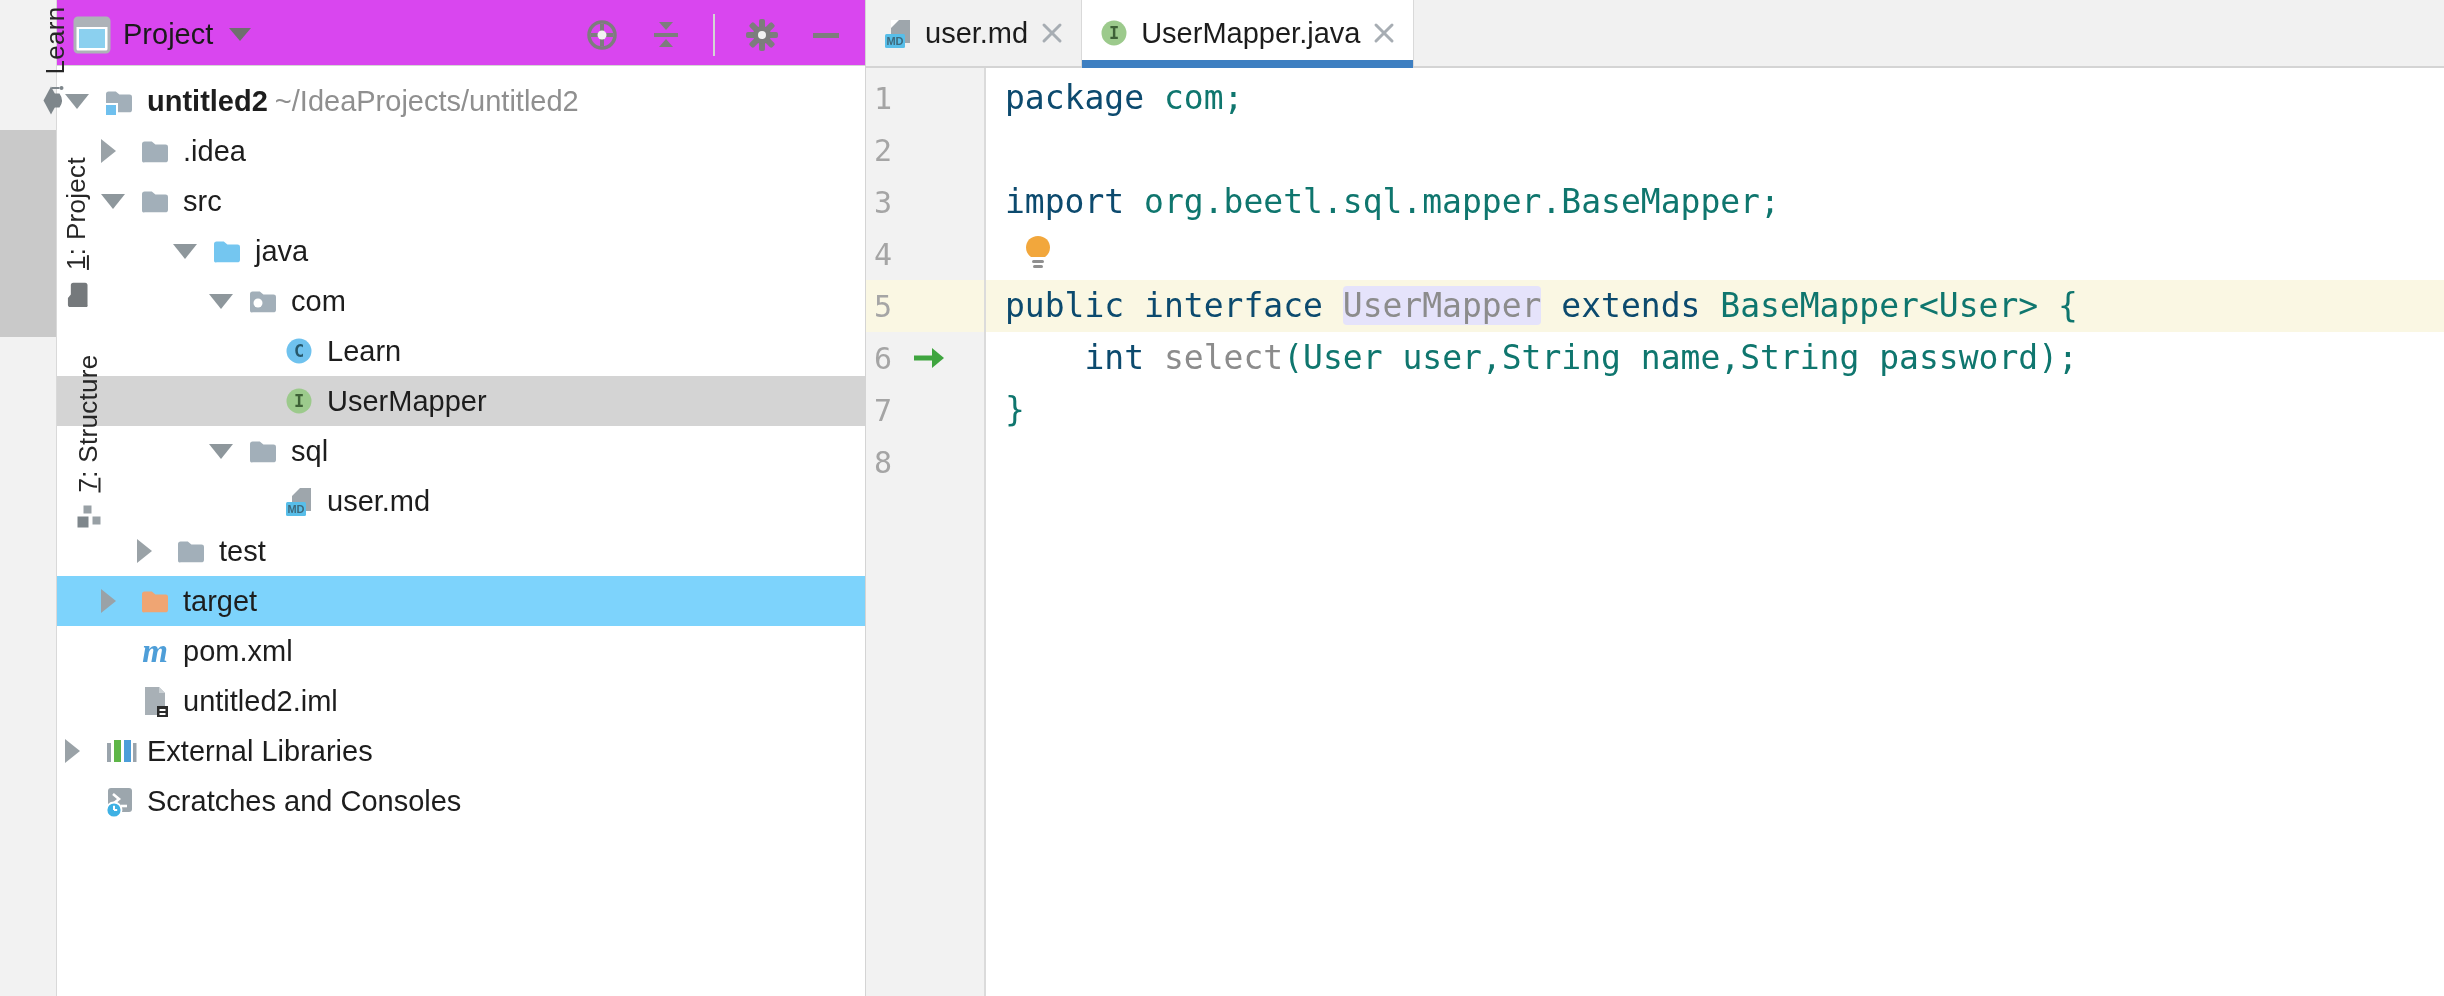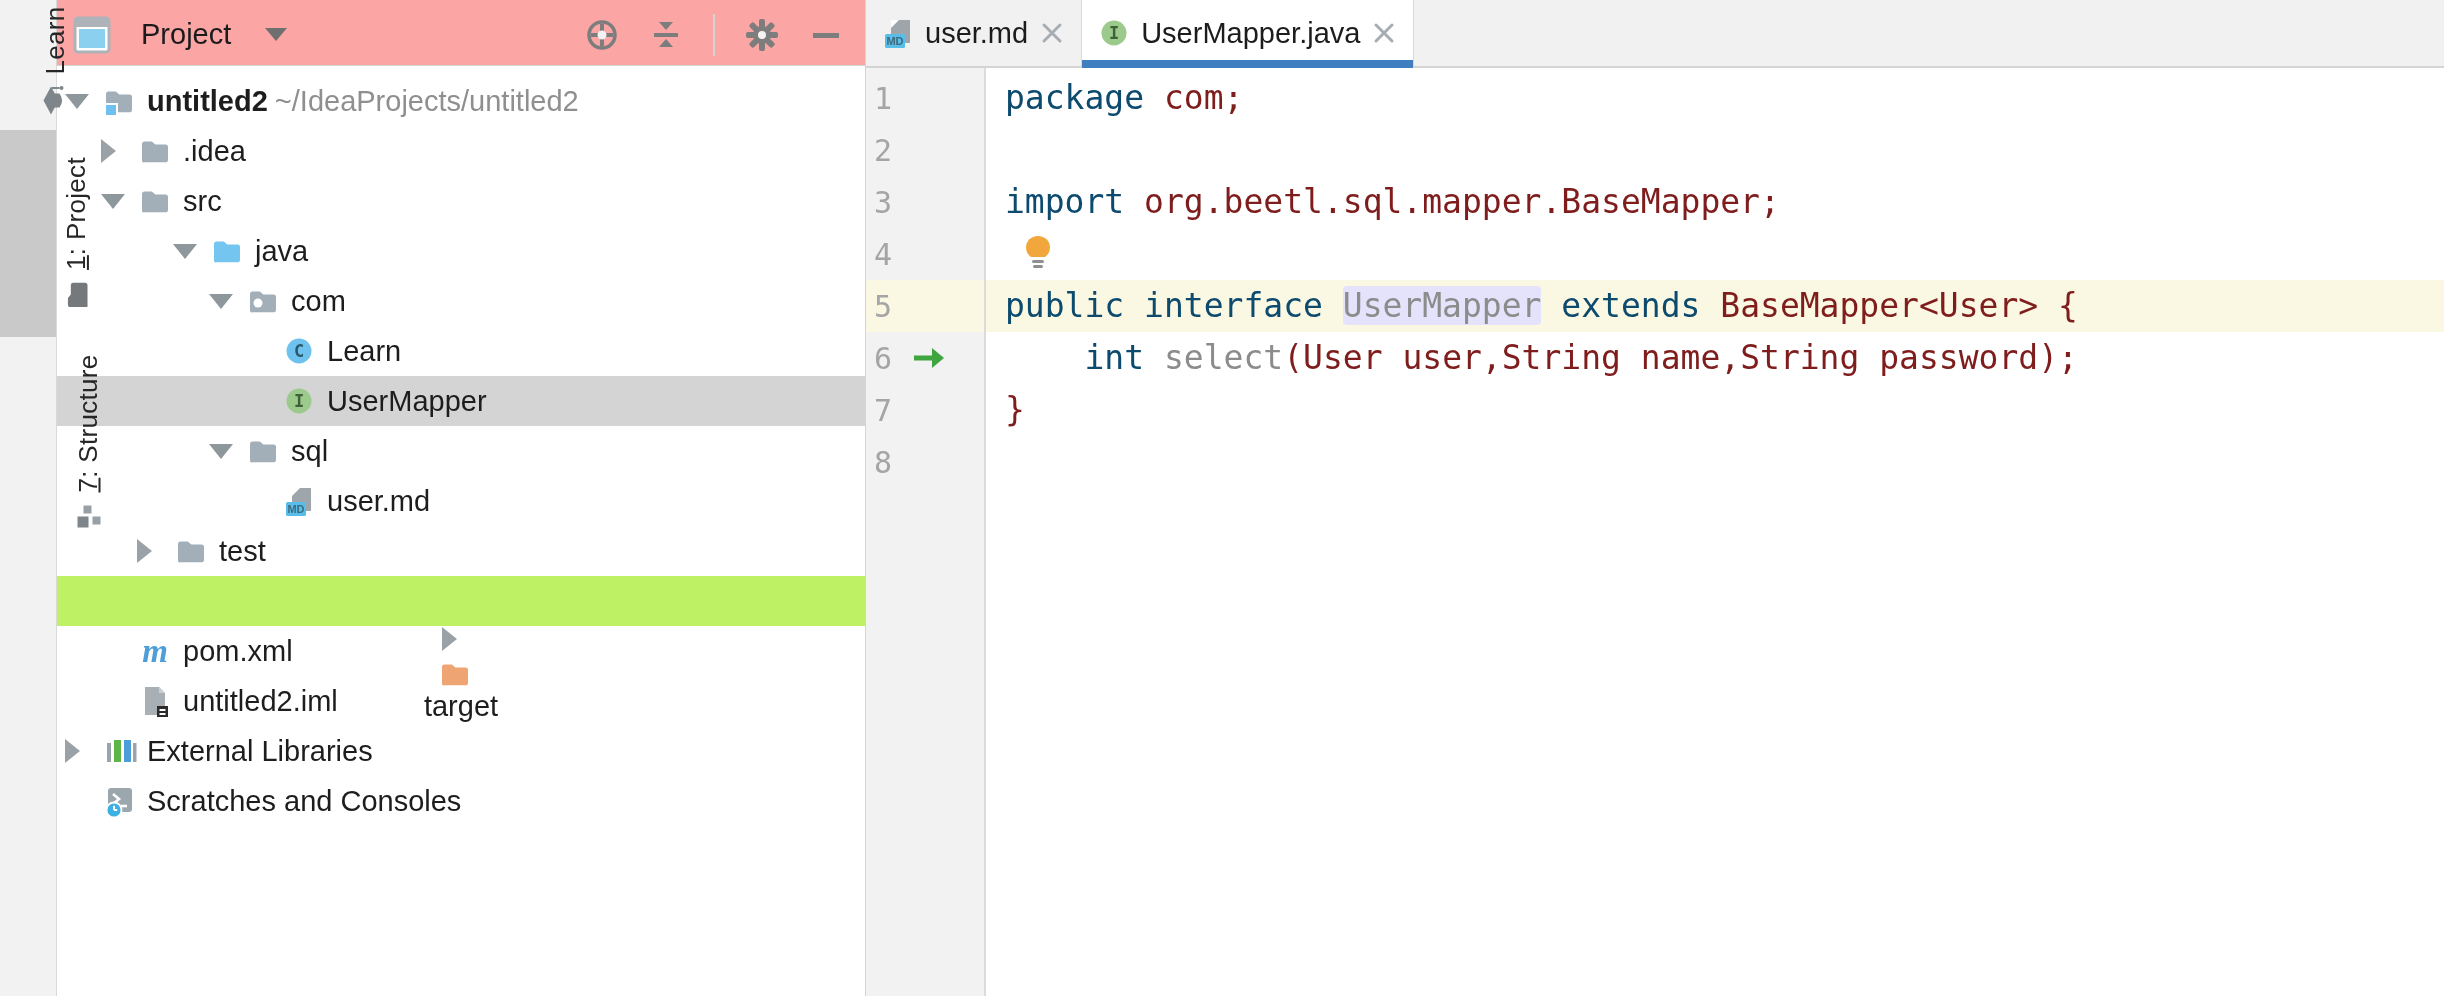--- a/index.html
+++ b/index.html
@@ -13,34 +13,34 @@
   .stripe-tab { position:absolute; left:0; width:56px; display:grid; place-items:center; cursor:pointer; }
   .stripe-tab.active { background:#C9C9C9; }
   .rot { transform:rotate(-90deg); white-space:nowrap; display:flex; align-items:center; gap:10px; }
   .s-label { font-size:26px; color:#262626; letter-spacing:.3px; }
   .mn { text-decoration:underline; }
   .s-icon svg { display:block; }
 
   
   .project-panel { width:809px; flex:0 0 809px; background:#fff; display:flex; flex-direction:column;
                    border-right:1px solid #D4D4D4; }
-  .pp-header { height:66px; flex:0 0 66px; background:#fca5a5; border-bottom:1px solid #D5D5D5;
-               display:flex; align-items:center; padding:4px 20px 0 16px;gap:18px; }
+  .pp-header { height:66px; flex:0 0 66px; background:#d946ef; border-bottom:1px solid #D5D5D5;
+               display:flex; align-items:center; padding:4px 20px 0 16px; }
   .pp-title { font-size:29px; color:#1B1B1B; margin-left:12px; }
   .chev { width:0; height:0; border-left:11px solid transparent; border-right:11px solid transparent;
           border-top:13px solid #6F6F6F; margin-left:16px; }
   .pp-tools { margin-left:auto; display:flex; align-items:center; gap:26px; }
   .tool-btn { width:38px; height:38px; display:grid; place-items:center; cursor:pointer; }
   .v-sep { width:2px; height:42px; background:#D4D4D4; margin:0 2px; }
 
   .tree { position:relative; flex:1; overflow:hidden; background:#fff; padding-top:10px; }
   .tree-row { height:50px; display:flex; align-items:center; font-size:29px; color:#1D1D1D;
               cursor:pointer; white-space:nowrap; }
   .tree-row.selected { background:#D4D4D4; }
-  .tree-row.highlighted { background:#bef264;flex-direction:column; }
+  .tree-row.highlighted { background:#7dd3fc; }
   .tgl { width:38px; flex:0 0 38px; display:flex; align-items:center; justify-content:flex-start; }
   .tri-down { width:0; height:0; border-left:12px solid transparent; border-right:12px solid transparent;
               border-top:15px solid #8E979C; }
   .tri-right { width:0; height:0; border-top:12px solid transparent; border-bottom:12px solid transparent;
                border-left:15px solid #9AA2A7; }
   .t-icon { width:32px; height:32px; flex:0 0 32px; margin-right:12px; }
   .t-icon svg { display:block; }
   .t-label.bold { font-weight:bold; }
   .t-sub { color:#8F8F8F; margin-left:7px; }
 
@@ -62,21 +62,21 @@
            font-family:"DejaVu Sans Mono", monospace; font-size:30px; color:#A5A5A5; }
   .g-row.cur { background:#FAF7E3; }
   .g-num { width:34px; }
   .g-marker { margin-left:2px; display:grid; place-items:center; cursor:pointer; }
 
   .code { position:relative; flex:1; padding-top:4px; font-family:"DejaVu Sans Mono", monospace;
           font-size:33px; min-width:0; }
   .c-line { height:52px; line-height:52px; padding-left:19px; white-space:pre; cursor:text; }
   .c-line.cur { background:#FAF7E3; }
   .kw { color:#0c4a6e;text-align:center; }
-  .pl { color:#7f1d1d; }
+  .pl { color:#0f766e; }
   .gray { color:#8C8C8C; }
   .ident-hl { color:#8C8C8C; background:#E5E3FB; border-radius:4px; }
   .bulb { position:absolute; left:34px; cursor:pointer; }
 </style>
 </head>
 <body>
 
 <div class="app">
 
   <aside class="stripe">

